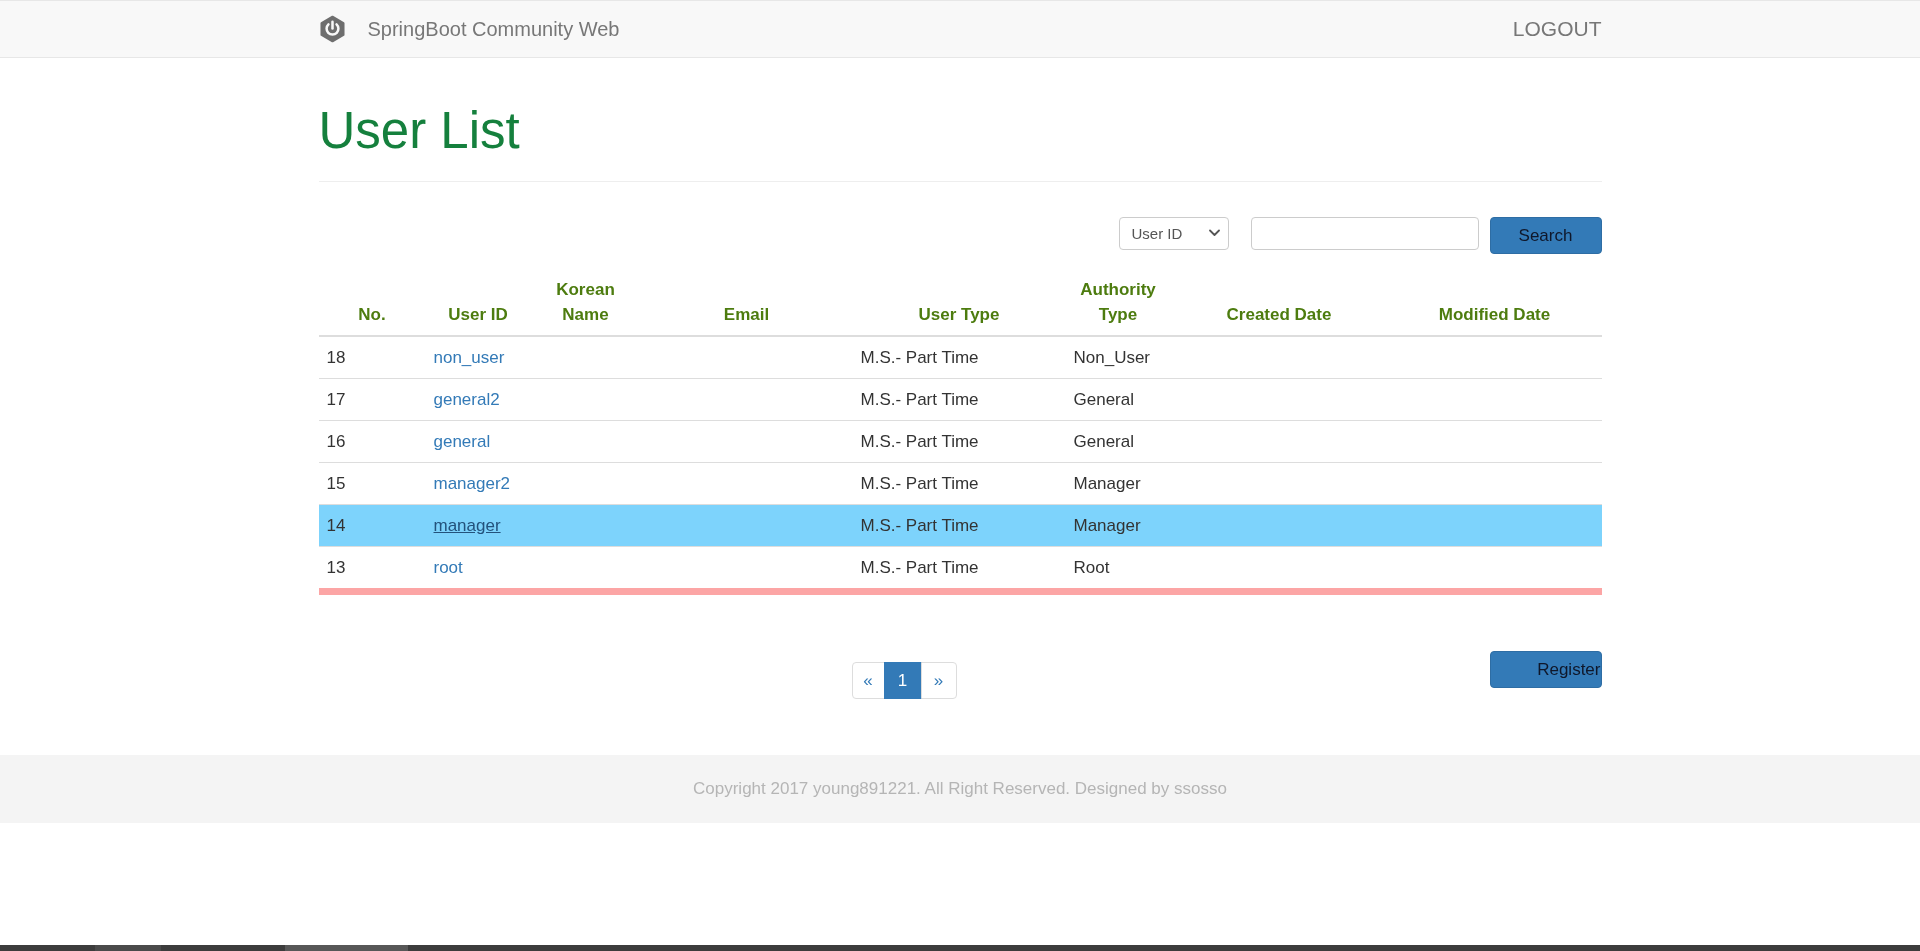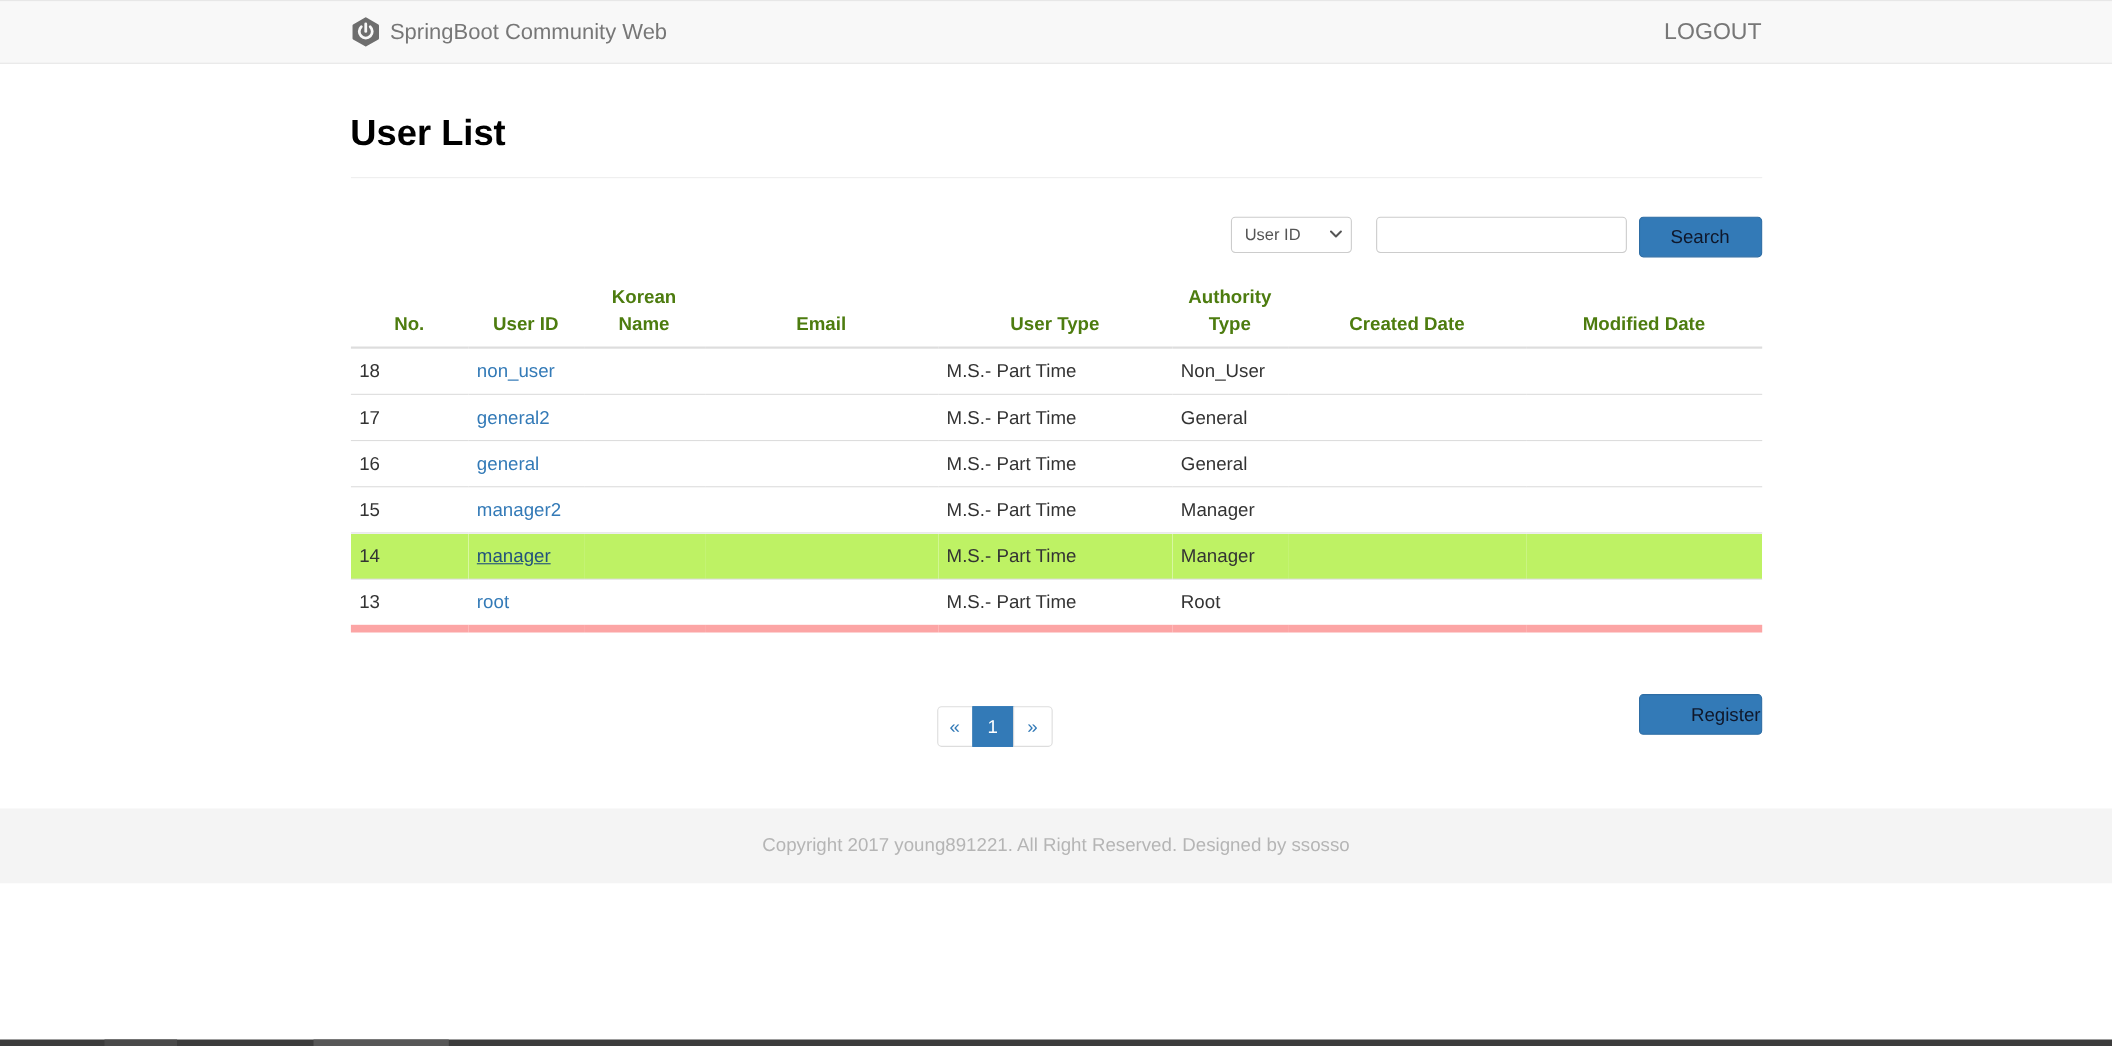--- a/index.html
+++ b/index.html
@@ -23,43 +23,43 @@
     width: 1283px;
     margin: 0 auto;
     height: 100%;
     display: flex;
     align-items: center;
     justify-content: space-between;
   }
   .brand {
     display: flex;
     align-items: center;
-    gap: 9px;
+    gap: 22px;
     color: #777777;
     font-size: 20px;
     text-decoration: none;
     cursor: pointer;
   }
   .brand .logo { display: inline-flex; }
   .logout {
     color: #777777;
     font-size: 21px;
     text-decoration: none;
     cursor: pointer;
   }
 
   
   .container { width: 1283px; margin: 0 auto; }
 
   h1.page-title {
     margin-top: 45px;
-    font-size: 33px;
-    font-weight: 700;
+    font-size: 51px;
+    font-weight: 400;
     line-height: 1.1;
-    color: #000000;
+    color: #15803d;
   }
   hr.title-rule {
     border: none;
     border-top: 1px solid #eeeeee;
     margin: 22px 0 0 0;
   }
 
   
   .search-row {
     margin-top: 35px;
@@ -133,21 +133,21 @@
   .user-table td {
     padding: 8px;
     line-height: 25px;
     border-top: 1px solid #dddddd;
     color: #333333;
     overflow: hidden;
     white-space: nowrap;
   }
   .user-table tbody tr:last-child td { border-bottom: 7px solid #fca5a5; }
   .user-table a.uid-link { color: #337ab7; text-decoration: none; cursor: pointer; }
-  .user-table tr.row-hover { background: #bef264; }
+  .user-table tr.row-hover { background: #7dd3fc; }
   .user-table tr.row-hover a.uid-link { color: #23527c; text-decoration: underline; }
 
   
   .actions-row { margin-top: 56px; position: relative; height: 48px; }
   .pagination-wrap { margin-right: 112px; text-align: center; padding-top: 11px; }
   ul.pagination {
     display: inline-flex;
     list-style: none;
   }
   ul.pagination li a {

